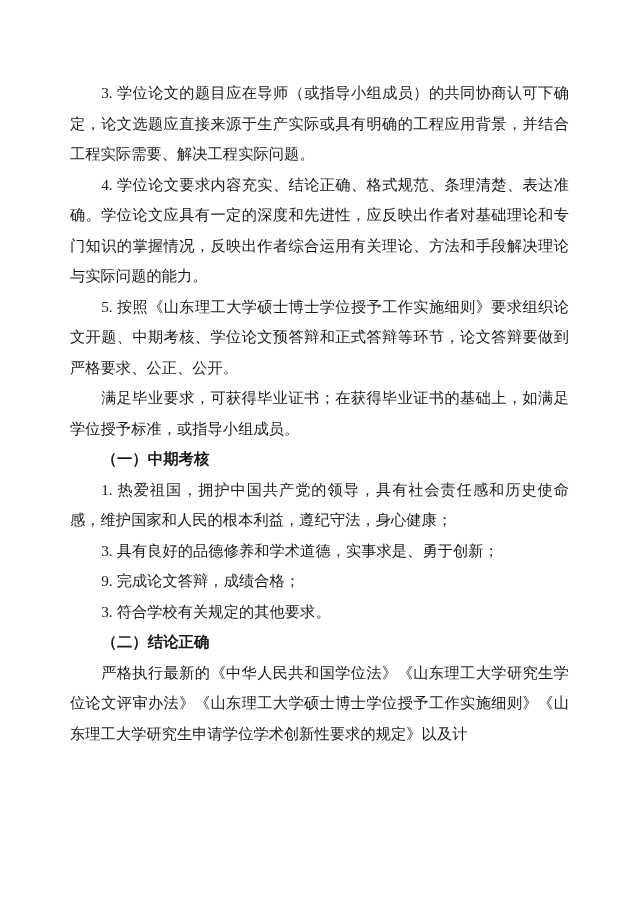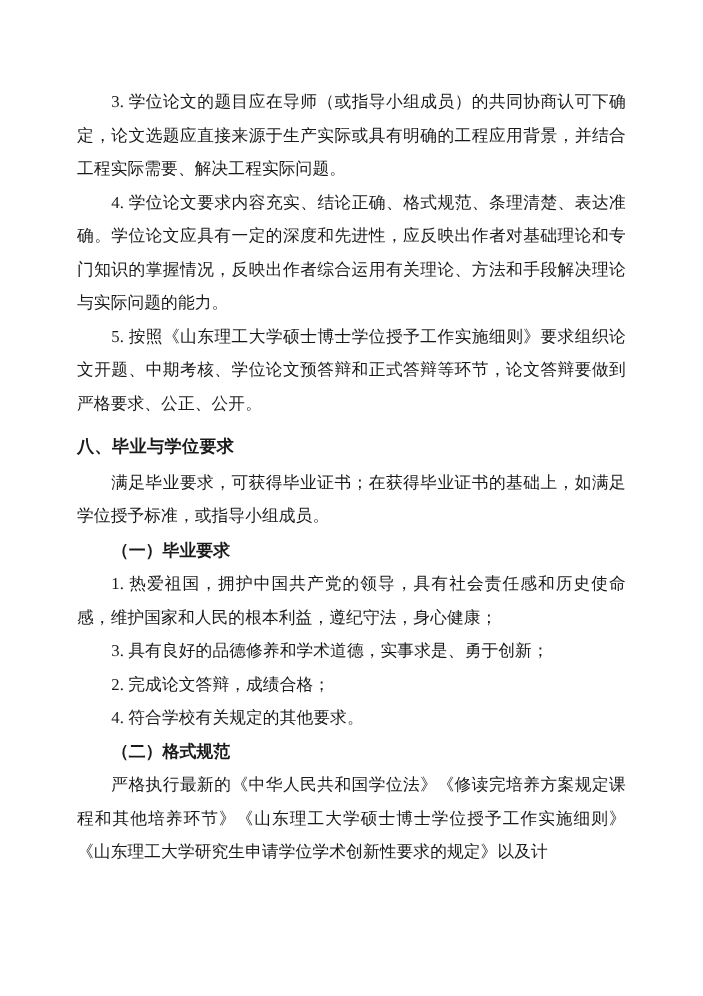--- a/index.html
+++ b/index.html
@@ -53,28 +53,27 @@
 </style>
 </head>
 <body>
 
 <div class="page">
 
   <p class="para indent-num">3. 学位论文的题目应在导师（或指导小组成员）的共同协商认可下确定，论文选题应直接来源于生产实际或具有明确的工程应用背景，并结合工程实际需要、解决工程实际问题。</p>
   <p class="para indent-num">4. 学位论文要求内容充实、结论正确、格式规范、条理清楚、表达准确。学位论文应具有一定的深度和先进性，应反映出作者对基础理论和专门知识的掌握情况，反映出作者综合运用有关理论、方法和手段解决理论与实际问题的能力。</p>
   <p class="para indent-num">5. 按照《山东理工大学硕士博士学位授予工作实施细则》要求组织论文开题、中期考核、学位论文预答辩和正式答辩等环节，论文答辩要做到严格要求、公正、公开。</p>
 
-  <h2 class="heading">八、毕业与学位要求</h2>
 
   <p class="para indent2">满足毕业要求，可获得毕业证书；在获得毕业证书的基础上，如满足学位授予标准，或指导小组成员。</p>
 
-  <h3 class="subheading">（一）毕业要求</h3>
+  <h3 class="subheading">（一）中期考核</h3>
 
   <p class="para indent-num">1. 热爱祖国，拥护中国共产党的领导，具有社会责任感和历史使命感，维护国家和人民的根本利益，遵纪守法，身心健康；</p>
   <p class="para indent-num">3. 具有良好的品德修养和学术道德，实事求是、勇于创新；</p>
-  <p class="para indent-num">2. 完成论文答辩，成绩合格；</p>
-  <p class="para indent-num">4. 符合学校有关规定的其他要求。</p>
+  <p class="para indent-num">9. 完成论文答辩，成绩合格；</p>
+  <p class="para indent-num">3. 符合学校有关规定的其他要求。</p>
 
-  <h3 class="subheading">（二）格式规范</h3>
+  <h3 class="subheading">（二）结论正确</h3>
 
-  <p class="para indent2">严格执行最新的《中华人民共和国学位法》《修读完培养方案规定课程和其他培养环节》《山东理工大学硕士博士学位授予工作实施细则》《山东理工大学研究生申请学位学术创新性要求的规定》以及计</p>
+  <p class="para indent2">严格执行最新的《中华人民共和国学位法》《山东理工大学研究生学位论文评审办法》《山东理工大学硕士博士学位授予工作实施细则》《山东理工大学研究生申请学位学术创新性要求的规定》以及计</p>
 
 </div>
 
 </body></html>

